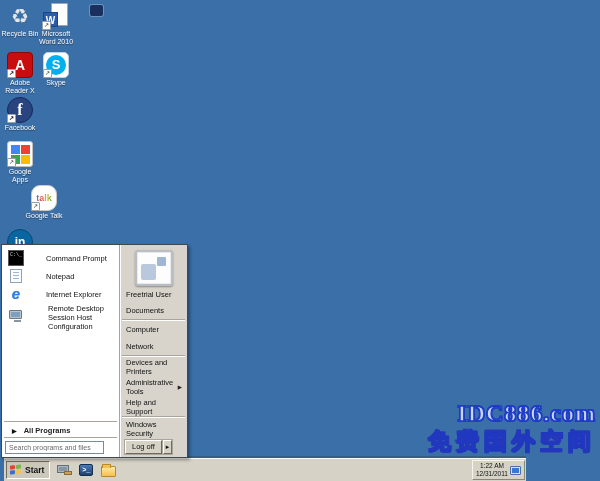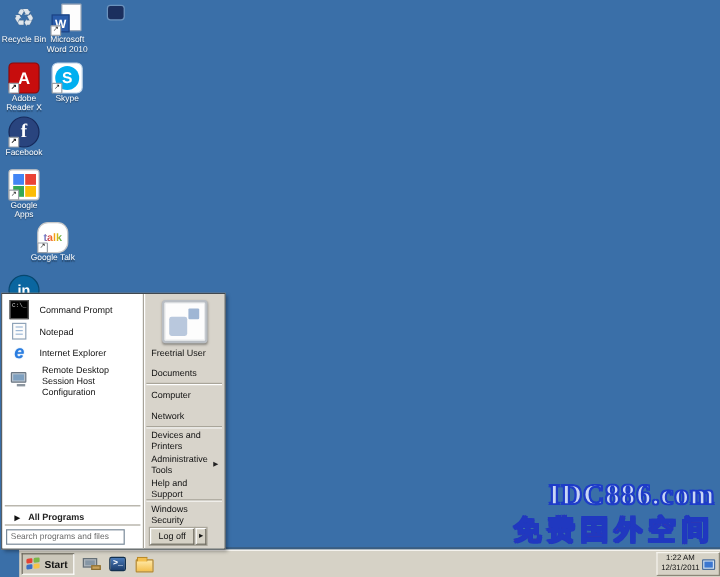--- a/index.html
+++ b/index.html
@@ -57,21 +57,21 @@
 
   
   .startmenu { position:absolute; left:1px; bottom:23px; width:187px; height:214px; z-index:45;
                background:#d8d4cb; border:1px solid #40484f; display:flex;
                box-shadow:inset 1px 1px 0 #ffffff, inset -1px -1px 0 #8d897f, 2px 2px 3px rgba(0,0,0,.35); }
   .sm-left { width:118px; background:#ffffff; display:flex; flex-direction:column; padding-top:4px;
              border-right:1px solid #a7a399; }
   .sm-right { flex:1; background:#d8d4cb; display:flex; flex-direction:column;
               box-shadow:inset 1px 0 0 #ffffff; }
 
-  .sm-item { display:flex; align-items:center; gap:9px; padding:1px 4px 1px 6px; min-height:18px;
+  .sm-item { display:flex; align-items:center; gap:22px; padding:1px 4px 1px 6px; min-height:18px;
              font-size:7.5px; color:#111; cursor:default; }
   .sm-ic { width:16px; height:16px; flex:0 0 16px; position:relative; }
 
   .ic-cmd { background:#000; border:1px solid #555; color:#cfcfcf;
             font-family:"Liberation Mono", monospace; font-size:5px; line-height:6px; padding:1px; }
   .ic-notepad { background:#fcfcfc; border:1px solid #8fa3b8; margin:1px 2px; height:14px; }
   .ic-notepad i { display:block; height:1px; background:#9db8d6; margin:2px 2px 0 2px; }
   .ic-ie { color:#2a7de0; font-weight:bold; font-style:italic; font-size:15px; line-height:16px;
            text-align:center; text-shadow:0 0 1px #7fb0ea; }
   .ic-rdsh { margin:2px 1px; }
@@ -107,21 +107,21 @@
   .smr-item { display:flex; align-items:center; justify-content:space-between; min-height:17px;
               padding:2px 5px 1px 6px; font-size:7.5px; color:#111; cursor:default; }
   .smr-item .arr { font-size:5.5px; color:#222; }
   .logoffrow { display:flex; align-items:center; gap:1px; padding:2px 3px 3px 5px; }
   .btn3d { height:14px; font-size:7.5px; font-family:"Liberation Sans", sans-serif; color:#111;
            background:#d6d2c6; border:1px solid; border-color:#ffffff #6f6b60 #6f6b60 #ffffff;
            box-shadow:0 0 0 1px #aaa69b; cursor:pointer; padding:0 6px; line-height:12px; }
   .btn-arrow { padding:0 2px; font-size:7px; }
 
   
-  .taskbar { position:absolute; left:16px; bottom:0; width:585px; height:23px; z-index:40;
+  .taskbar { position:absolute; left:4px; bottom:0; width:522px; height:23px; z-index:40;
              background:#d6d2c6; border-top:1px solid #fdfcf8;
              box-shadow:0 -2px 0 rgba(60,60,55,.35); display:flex; align-items:center; }
   .start-btn { margin:0 3px 0 2px; height:18px; display:flex; align-items:center; gap:3px;
                padding:0 5px 0 3px; background:#cbc7ba; cursor:pointer;
                border:1px solid; border-color:#6f6b60 #ffffff #ffffff #6f6b60; }
   .start-btn .txt { font-size:8.5px; font-weight:bold; color:#111; }
   .flag { width:12px; height:11px; display:grid; grid-template-columns:5px 5px;
           grid-template-rows:4px 4px; gap:1px; transform:skewY(-6deg); }
   .flag i { display:block; border-radius:1px; }
   .ql { display:flex; align-items:center; gap:6px; margin-left:3px; }

